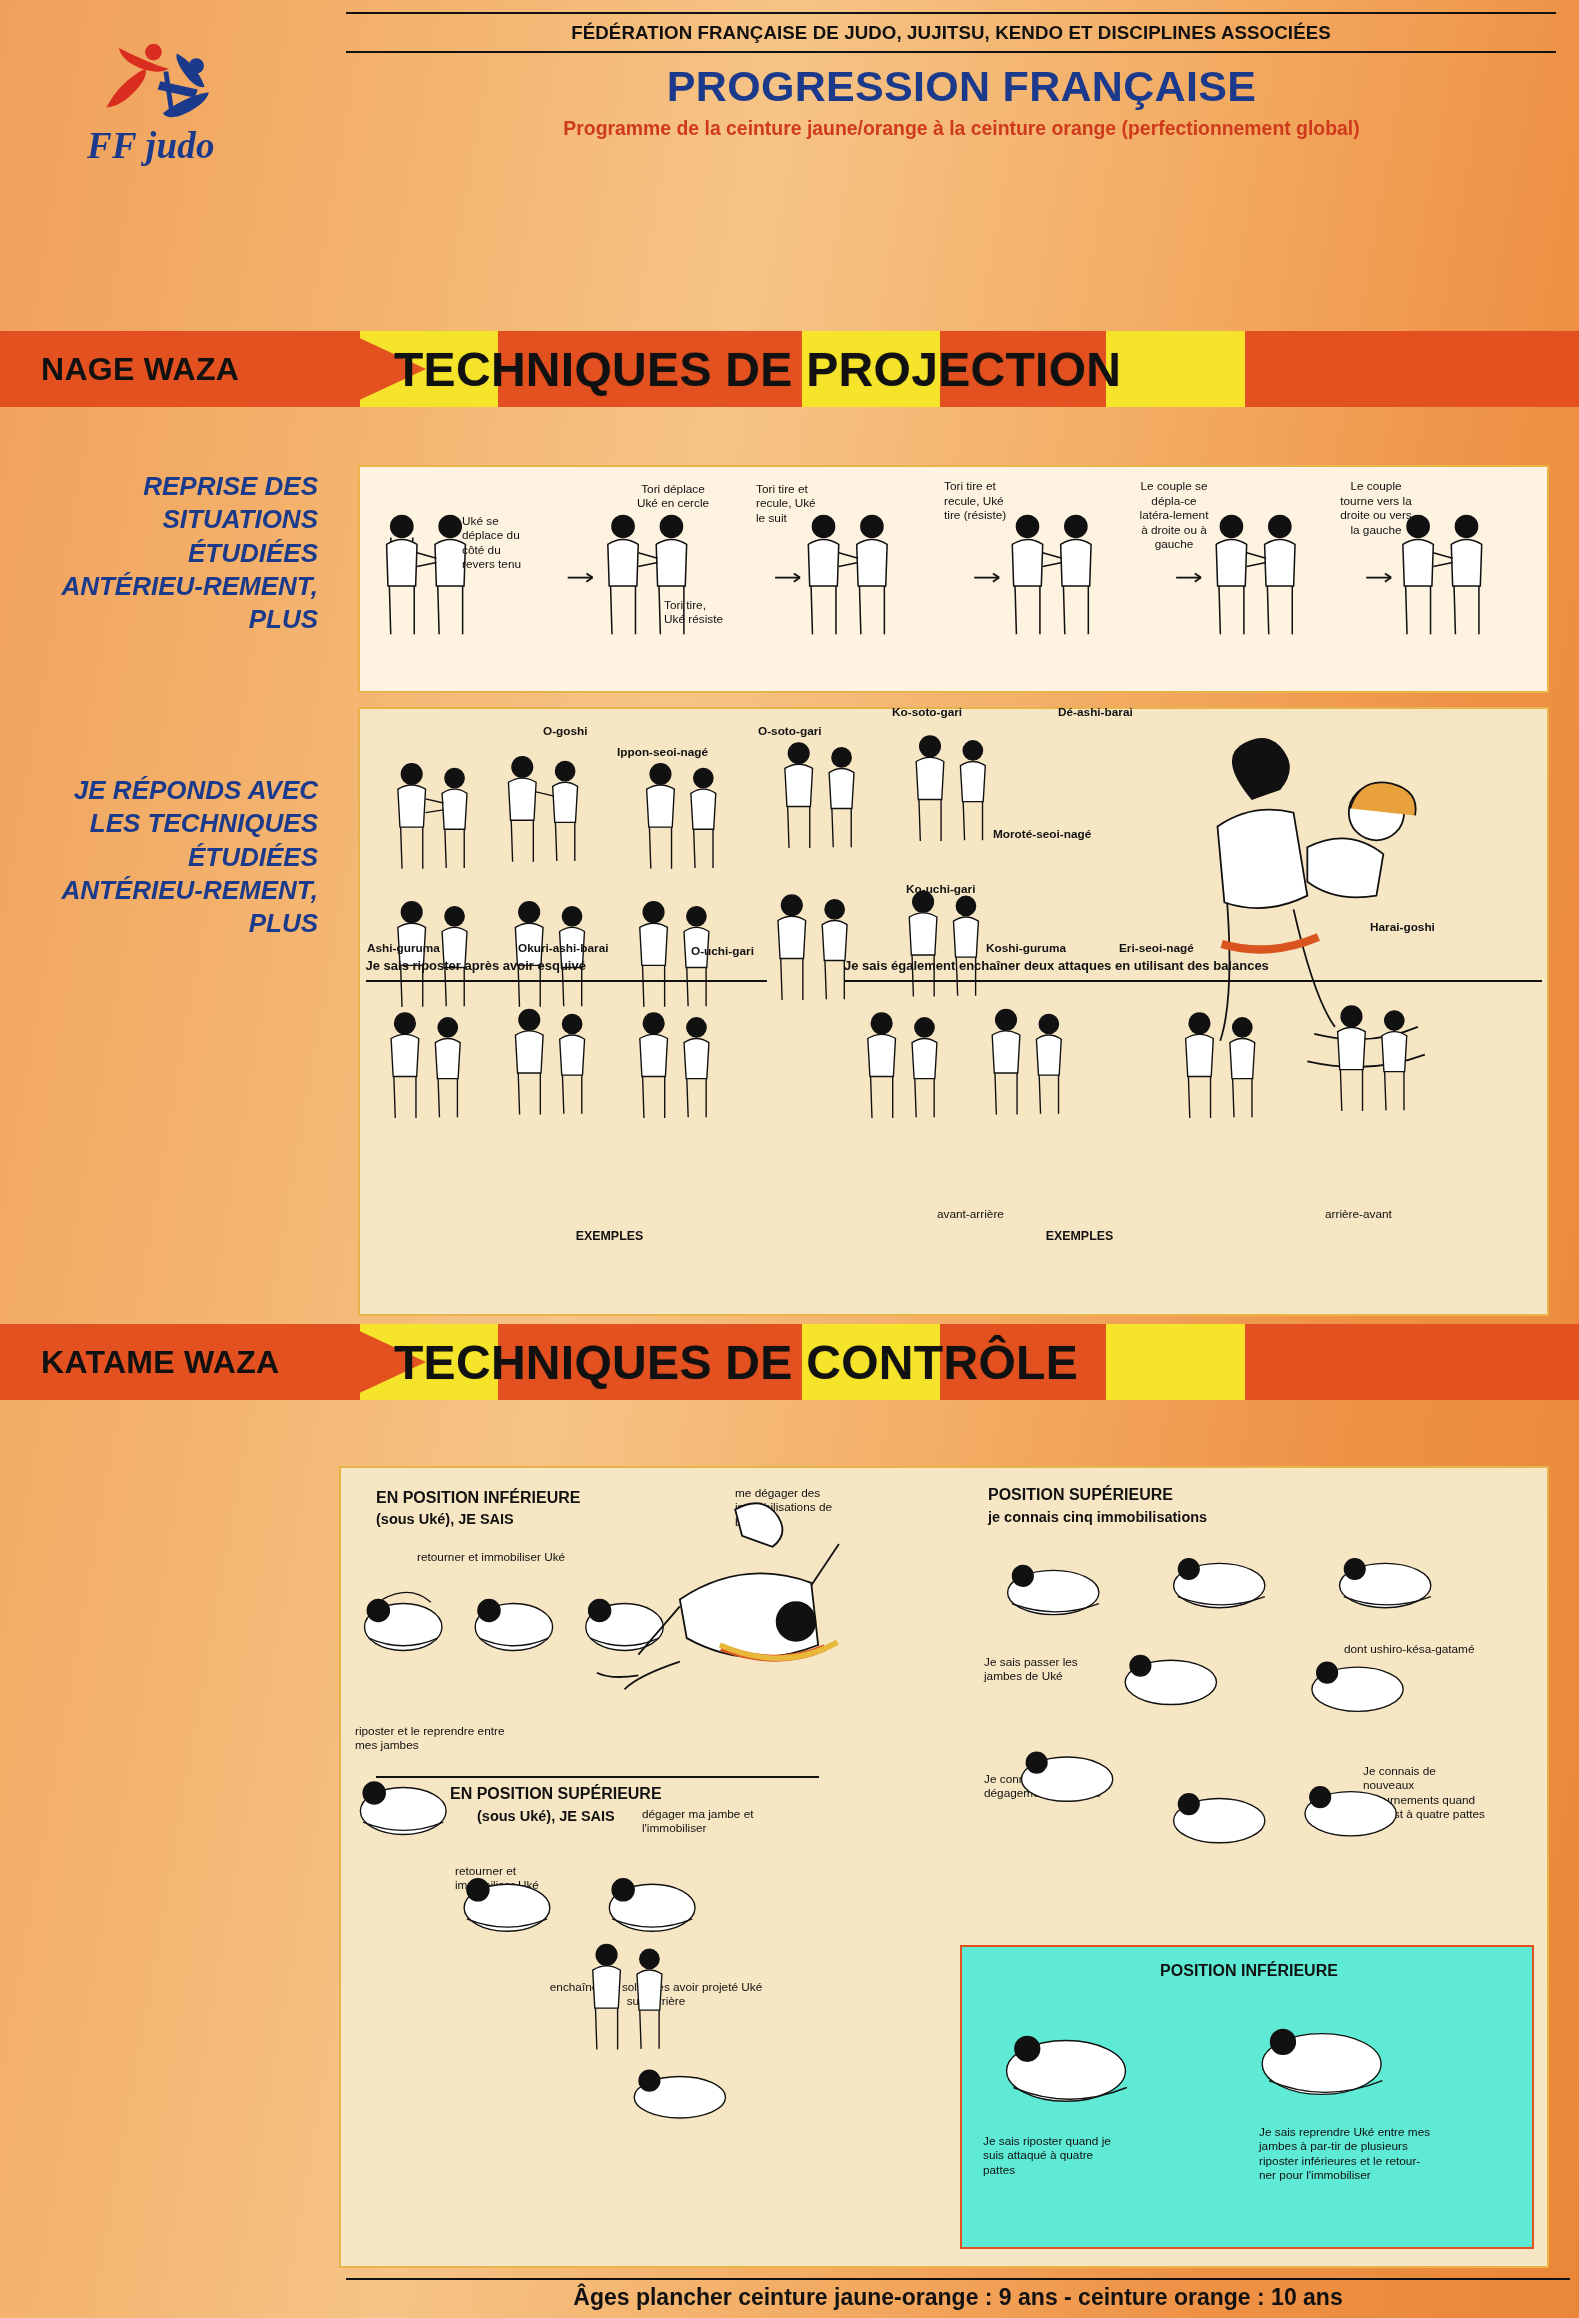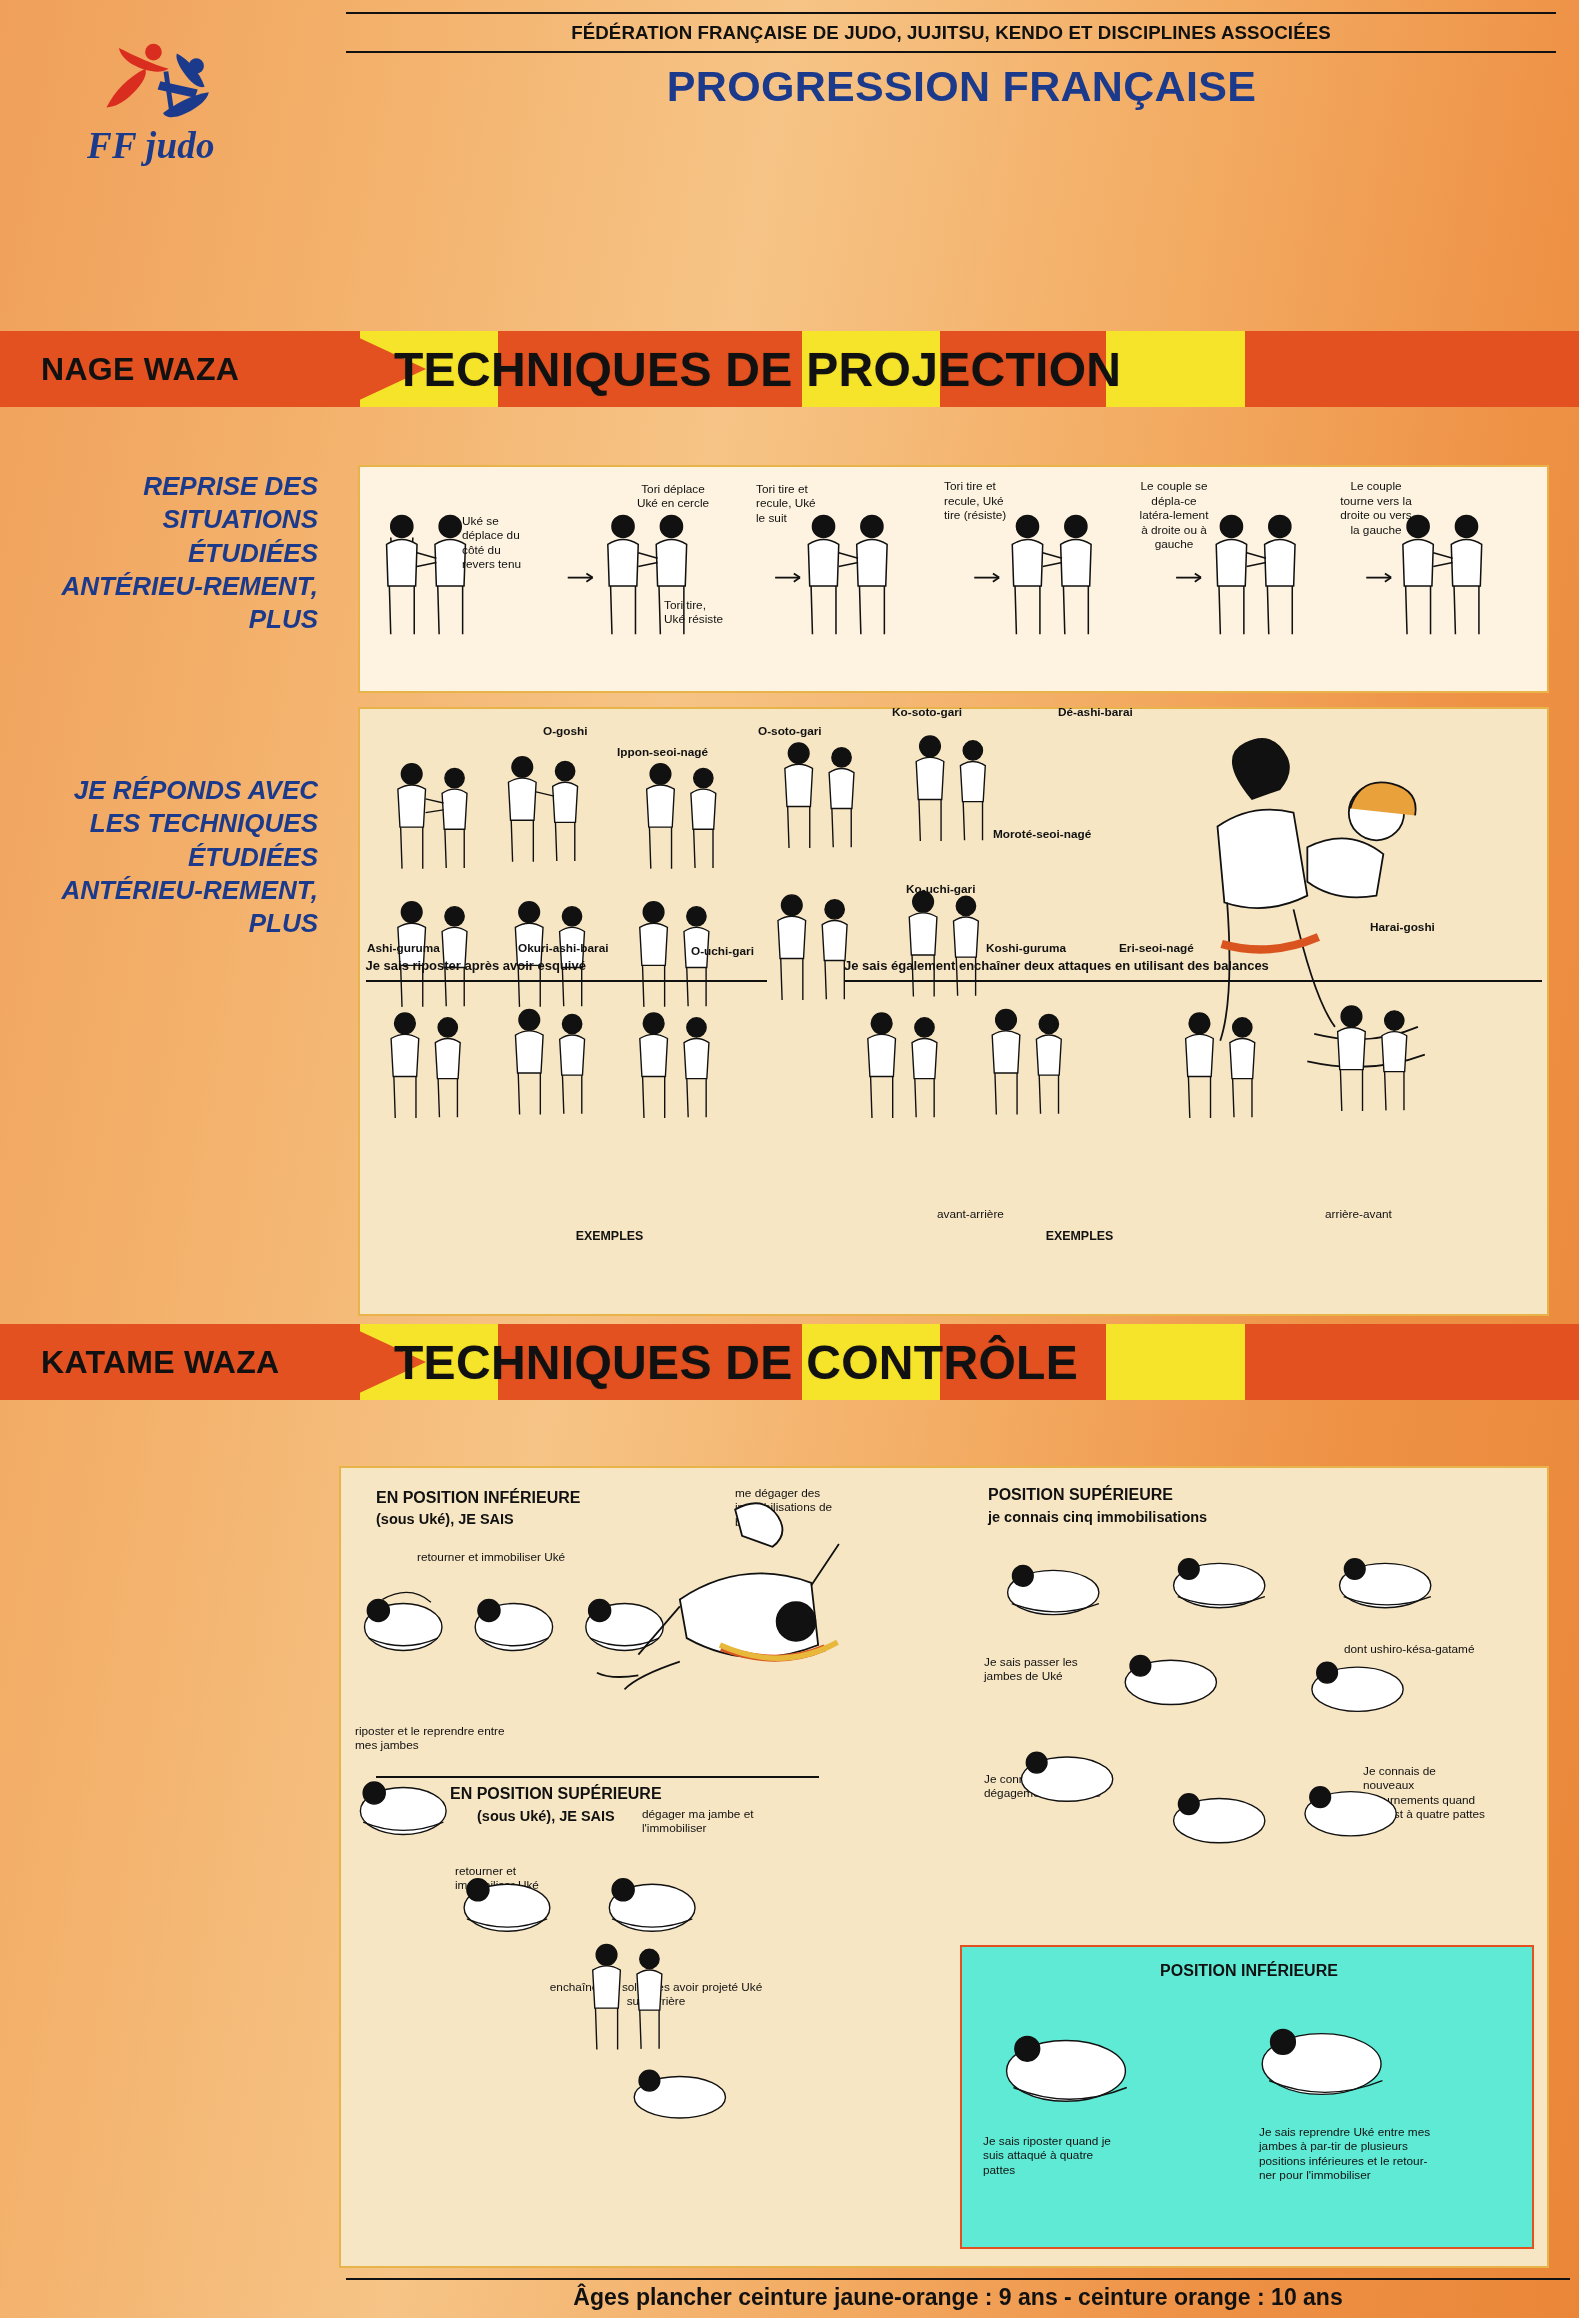--- a/index.html
+++ b/index.html
@@ -109,20 +109,21 @@
         <path d="M96 58 L150 70 L146 82 L92 70 Z"></path>
       </g>
       <path d="M104 44 L112 100" stroke="#1b3a8c" stroke-width="7" fill="none"></path>
     </svg>
   </div>
   <div class="logo-text">FF judo</div>
 </div>
 
 <div class="title-block">
   <div class="l1">PROGRESSION FRANÇAISE</div>
+  <div class="sub">Programme de la ceinture jaune/orange à la ceinture orange (perfectionnement global)</div>
 </div>
 
 <div class="banner" style="top:331px;">
   <div class="stripe"></div>
   <div class="label">NAGE WAZA</div>
   <div class="arrow"></div>
   <div class="btext">TECHNIQUES DE PROJECTION</div>
 </div>
 
 <div class="left-note" style="left:41px; top:470px;">REPRISE DES SITUATIONS ÉTUDIÉES ANTÉRIEU-REMENT, PLUS</div>
@@ -541,20 +542,20 @@
           <path d="M14 104 q80 34 164 0"></path>
         </g>
         <g transform="translate(430,30)">
           <ellipse cx="90" cy="80" rx="86" ry="44" fill="#fff"></ellipse>
             <circle cx="34" cy="48" r="18" fill="#111"></circle>
           <path d="M14 104 q80 34 164 0"></path>
         </g>
       </g>
     </svg>
     <div class="cap" style="left:21px; top:187px; width:131px;">Je sais riposter quand je suis attaqué à quatre pattes</div>
-    <div class="cap" style="left:297px; top:178px; width:173px;">Je sais reprendre Uké entre mes jambes à par-tir de plusieurs positions inférieures et le retour-ner pour l'immobiliser</div>
+    <div class="cap" style="left:297px; top:178px; width:173px;">Je sais reprendre Uké entre mes jambes à par-tir de plusieurs riposter inférieures et le retour-ner pour l'immobiliser</div>
   </div>
 </div>
 
 <div class="footer-bar">
   <span>Âges plancher ceinture jaune-orange : 9 ans - ceinture orange : 10 ans</span>
 </div>
 
 
 </body></html>

